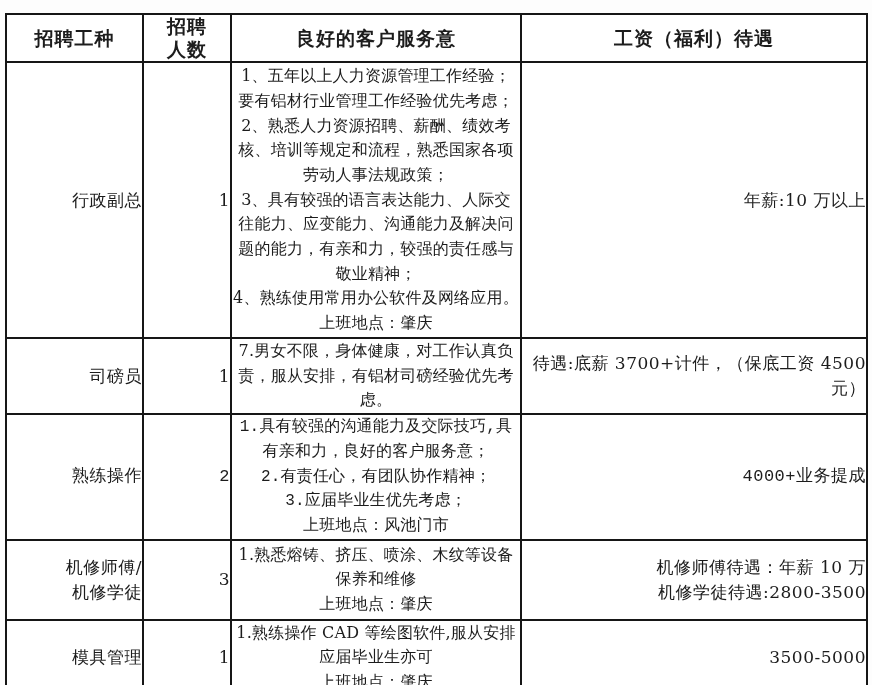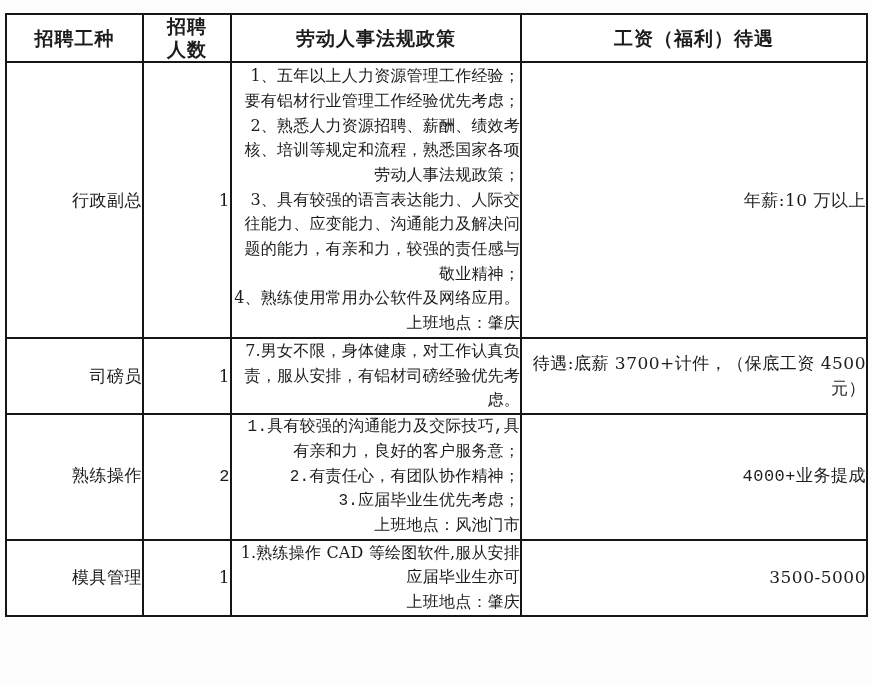--- a/index.html
+++ b/index.html
@@ -53,21 +53,21 @@
   
   td.c-job, td.c-count, td.c-salary {
     text-align: right;
     vertical-align: middle;
     font-size: 17px;
     line-height: 25px;
     white-space: pre-line;
     letter-spacing: 0.5px;
   }
   td.c-desc {
-    text-align: right;
+    text-align: center;
     vertical-align: middle;
     font-size: 16px;
     line-height: 24.7px;
     white-space: pre-line;
     padding: 1px 2px 1px 6px;
     letter-spacing: 0.2px;
   }
 </style>
 </head>
 <body>
@@ -78,21 +78,21 @@
       <col style="width:137px">
       <col style="width:88px">
       <col style="width:290px">
       <col style="width:346px">
     </colgroup>
     <thead>
       <tr>
         <th>招聘工种</th>
         <th>招聘
 人数</th>
-        <th>劳动人事法规政策</th>
+        <th>良好的客户服务意</th>
         <th>工资（福利）待遇</th>
       </tr>
     </thead>
     <tbody>
       <tr class="r1">
         <td class="c-job">行政副总</td>
         <td class="c-count">1</td>
         <td class="c-desc">1、五年以上人力资源管理工作经验；
 要有铝材行业管理工作经验优先考虑；
 2、熟悉人力资源招聘、薪酬、绩效考
@@ -117,20 +117,30 @@
       <tr class="r3">
         <td class="c-job">熟练操作</td>
         <td class="c-count">2</td>
         <td class="c-desc">1.具有较强的沟通能力及交际技巧,具
 有亲和力，良好的客户服务意；
 2.有责任心，有团队协作精神；
 3.应届毕业生优先考虑；
 上班地点：风池门市</td>
         <td class="c-salary">4000+业务提成</td>
       </tr>
+      <tr class="r4">
+        <td class="c-job">机修师傅/
+机修学徒</td>
+        <td class="c-count">3</td>
+        <td class="c-desc">1.熟悉熔铸、挤压、喷涂、木纹等设备
+保养和维修
+上班地点：肇庆</td>
+        <td class="c-salary">机修师傅待遇：年薪 10 万
+机修学徒待遇:2800-3500</td>
+      </tr>
       <tr class="r5">
         <td class="c-job">模具管理</td>
         <td class="c-count">1</td>
         <td class="c-desc">1.熟练操作 CAD 等绘图软件,服从安排
 应届毕业生亦可
 上班地点：肇庆</td>
         <td class="c-salary">3500-5000</td>
       </tr>
     </tbody>
   </table>

